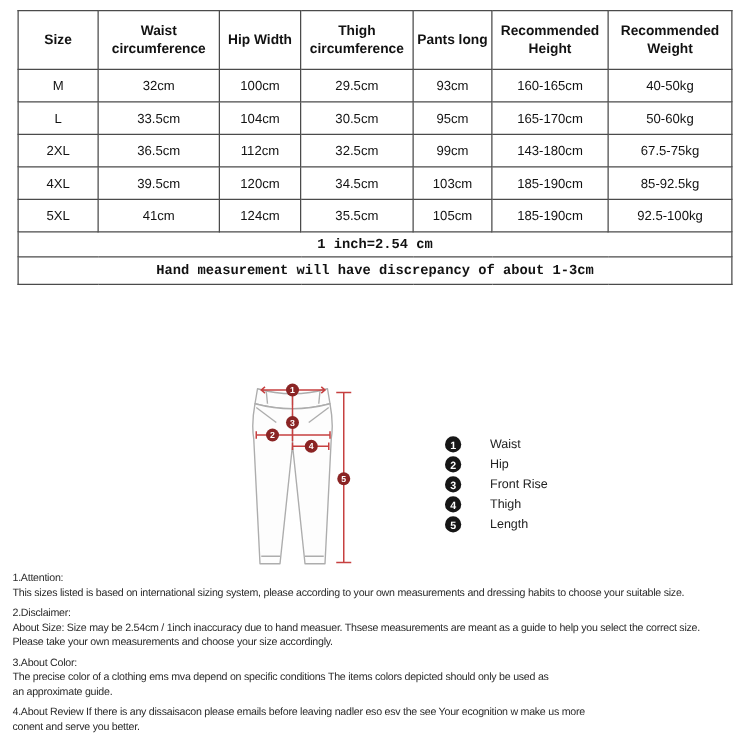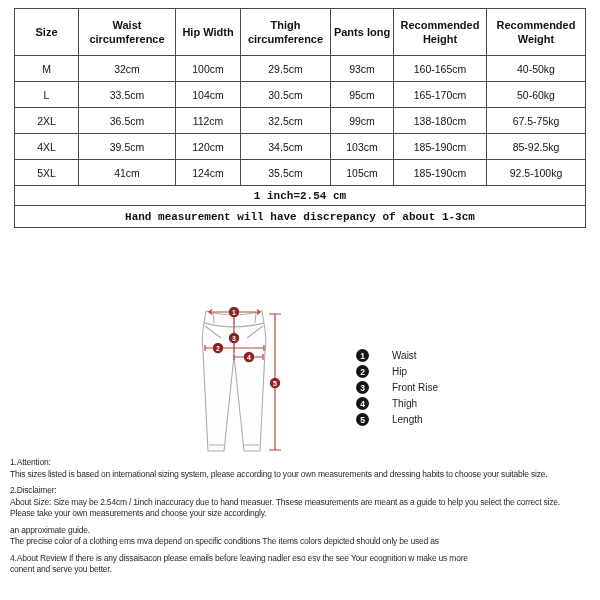--- a/index.html
+++ b/index.html
@@ -94,21 +94,21 @@
         <td class="data-cell">50-60kg</td>
       </tr>
 
 
       <tr>
         <td class="data-cell">2XL</td>
         <td class="data-cell">36.5cm</td>
         <td class="data-cell">112cm</td>
         <td class="data-cell">32.5cm</td>
         <td class="data-cell">99cm</td>
-        <td class="data-cell">138-180cm</td>
+        <td class="data-cell">143-180cm</td>
         <td class="data-cell">67.5-75kg</td>
       </tr>
 
 
       <tr>
         <td class="data-cell">4XL</td>
         <td class="data-cell">39.5cm</td>
         <td class="data-cell">120cm</td>
         <td class="data-cell">34.5cm</td>
         <td class="data-cell">103cm</td>
@@ -204,20 +204,21 @@
   <div class="note-section">
     <div class="note-line">1.Attention:</div>
     <div class="note-line">This sizes listed is based on international sizing system, please according to your own measurements and dressing habits to choose your suitable size.</div>
   </div>
   <div class="note-section">
     <div class="note-line">2.Disclaimer:</div>
     <div class="note-line">About Size: Size may be 2.54cm / 1inch inaccuracy due to hand measuer. Thsese measurements are meant as a guide to help you select the correct size.</div>
     <div class="note-line">Please take your own measurements and choose your size accordingly.</div>
   </div>
   <div class="note-section">
+    <div class="note-line">3.About Color:</div>
+    <div class="note-line">The precise color of a clothing ems mva depend on specific conditions The items colors depicted should only be used as</div>
     <div class="note-line">an approximate guide.</div>
-    <div class="note-line">The precise color of a clothing ems mva depend on specific conditions The items colors depicted should only be used as</div>
   </div>
   <div class="note-section">
     <div class="note-line">4.About Review If there is any dissaisacon please emails before leaving nadler eso esv the see Your ecognition w make us more</div>
     <div class="note-line">conent and serve you better.</div>
   </div>
 </div>
 
 </body></html>

